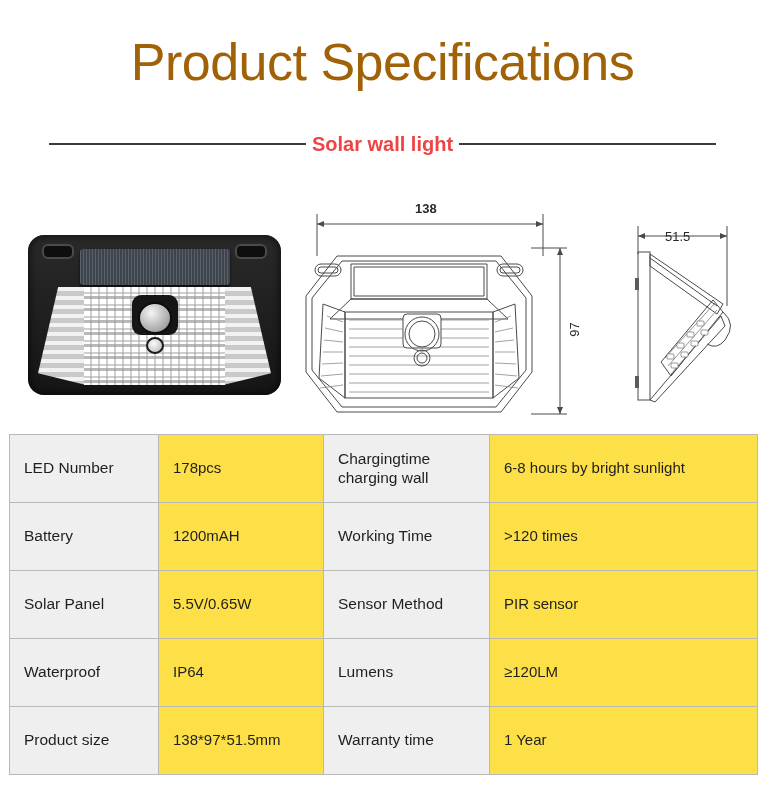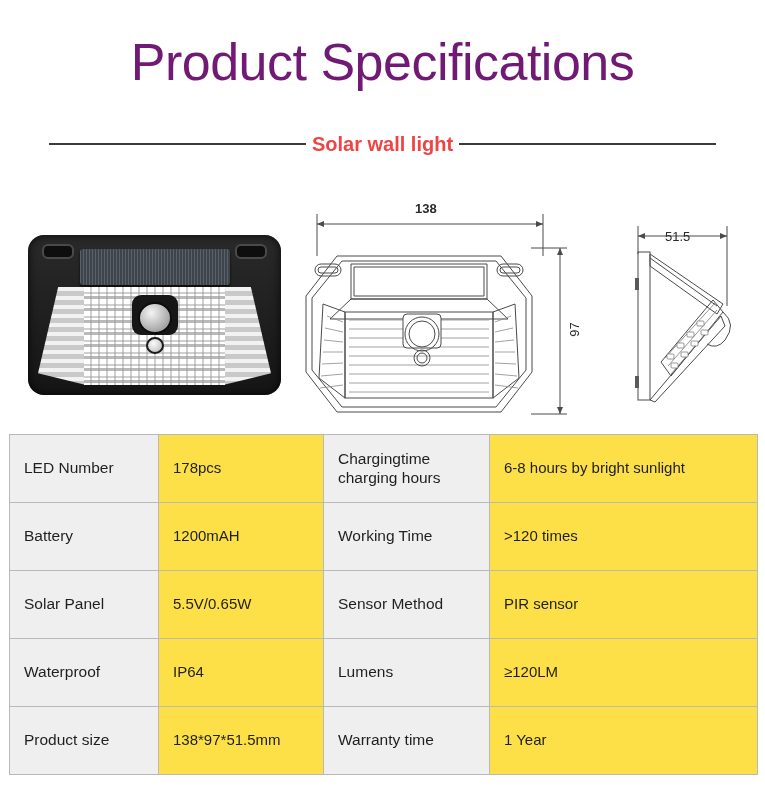--- a/index.html
+++ b/index.html
@@ -20,21 +20,21 @@
   .page-title {
     position: absolute;
     top: 36px;
     left: 0;
     width: 765px;
     text-align: center;
     font-size: 52px;
     font-weight: 400;
     letter-spacing: -0.5px;
     line-height: 1;
-    color: #701a75;
+    color: #a16207;
     white-space: nowrap;
   }
   .subtitle-row {
     position: absolute;
     top: 128px;
     left: 0;
     width: 765px;
     height: 32px;
     display: flex;
     align-items: center;
@@ -370,21 +370,21 @@
     <col class="c-label-a">
       <col class="c-value-a">
     <col class="c-label-b">
       <col class="c-value-b">
   </colgroup>
   <tbody>
     <tr>
       <td class="label">LED Number</td>
       <td class="value">178pcs</td>
       <td class="label" style="white-space:pre-line;">Chargingtime
-charging hours</td>
+charging wall</td>
       <td class="value">6-8 hours by bright sunlight</td>
     </tr>
     <tr>
       <td class="label">Battery</td>
       <td class="value">1200mAH</td>
       <td class="label">Working Time</td>
       <td class="value">&gt;120 times</td>
     </tr>
     <tr>
       <td class="label">Solar Panel</td>

